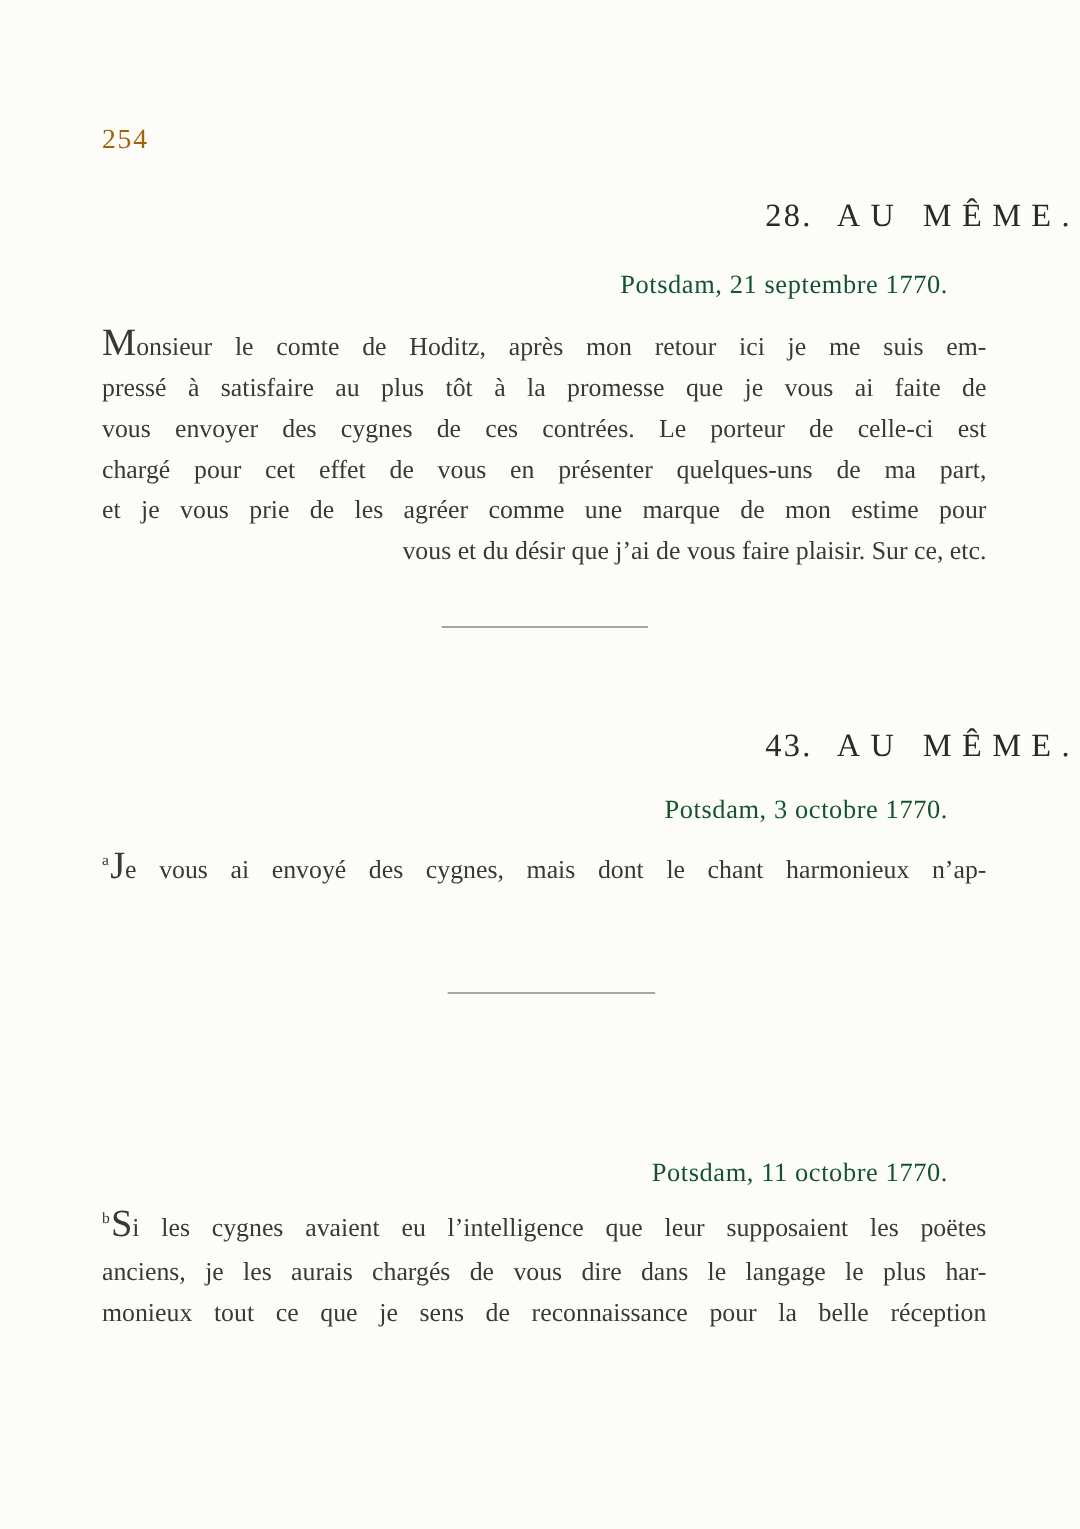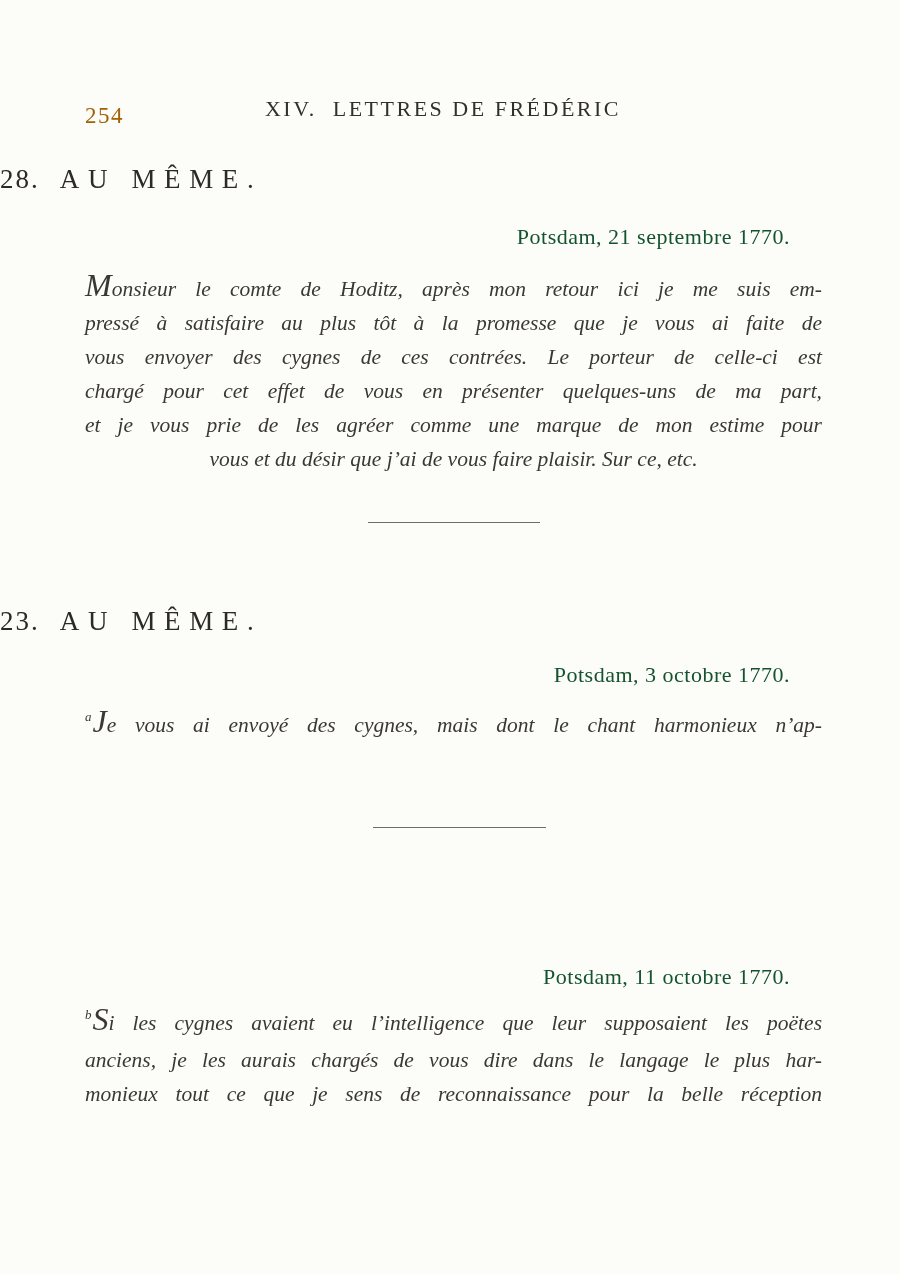--- a/index.html
+++ b/index.html
@@ -40,21 +40,21 @@
     left: 85px;
     font-size: 23px;
     letter-spacing: 1.5px;
     color: #a16207;
   }
   
   .letter-heading {
     position: absolute;
     left: 0;
     right: 0;
-    text-align: left;
+    text-align: right;
     font-size: 27px;
     color: #2c2a26;
     white-space: nowrap;
   }
   .letter-heading .hnum {
     margin-right: 20px;
     letter-spacing: 2px;
   }
   .letter-heading .htitle {
     letter-spacing: 0.32em;
@@ -69,27 +69,26 @@
   
   .para {
     position: absolute;
     left: 85px;
     width: 737px;
     font-size: 21.5px;
     line-height: 34px;
   }
   .line {
     text-align: justify;
-    font-style: italic;
   }
   .line.jl {
     text-align-last: justify;
   }
   .line.ll {
-    text-align: center;
+    text-align: right;
   }
   .initial {
     font-size: 32px;
     line-height: 0;
   }
   .fnmark {
     font-size: 13px;
     position: relative;
     top: -11px;
     margin-right: 1px;
@@ -129,41 +128,38 @@
   .d30 { top: 964px; }
   .p30 { top: 1006px; }
 </style>
 </head>
 <body>
 
 <div class="page">
 
   <div class="page-number">254</div>
 
-  <div class="running-title">
-    <span class="chapter">XIV.</span><span>LETTRES DE FRÉDÉRIC</span>
-  </div>
 
   <div class="letter-heading h28">
     <span class="hnum">28.</span><span class="htitle">AU MÊME.</span>
   </div>
   <div class="dateline d28">Potsdam, 21 septembre 1770.</div>
   <div class="para p28">
     <div class="line jl"><span class="initial">M</span><span>onsieur le comte de Hoditz, après mon retour ici je me suis em-</span></div>
     <div class="line jl">pressé à satisfaire au plus tôt à la promesse que je vous ai faite de</div>
     <div class="line jl">vous envoyer des cygnes de ces contrées. Le porteur de celle-ci est</div>
     <div class="line jl">chargé pour cet effet de vous en présenter quelques-uns de ma part,</div>
     <div class="line jl">et je vous prie de les agréer comme une marque de mon estime pour</div>
     <div class="line ll">vous et du désir que j’ai de vous faire plaisir. Sur ce, etc.</div>
   </div>
 
   <div class="divider d1"></div>
 
   <div class="letter-heading h29">
-    <span class="hnum">23.</span><span class="htitle">AU MÊME.</span>
+    <span class="hnum">43.</span><span class="htitle">AU MÊME.</span>
   </div>
   <div class="dateline d29">Potsdam, 3 octobre 1770.</div>
   <div class="para p29">
     <div class="line jl"><span class="fnmark">a</span><span class="initial">J</span><span>e vous ai envoyé des cygnes, mais dont le chant harmonieux n’ap-</span></div>
   </div>
 
   <div class="divider d2"></div>
 
   <div class="dateline d30">Potsdam, 11 octobre 1770.</div>
   <div class="para p30">

